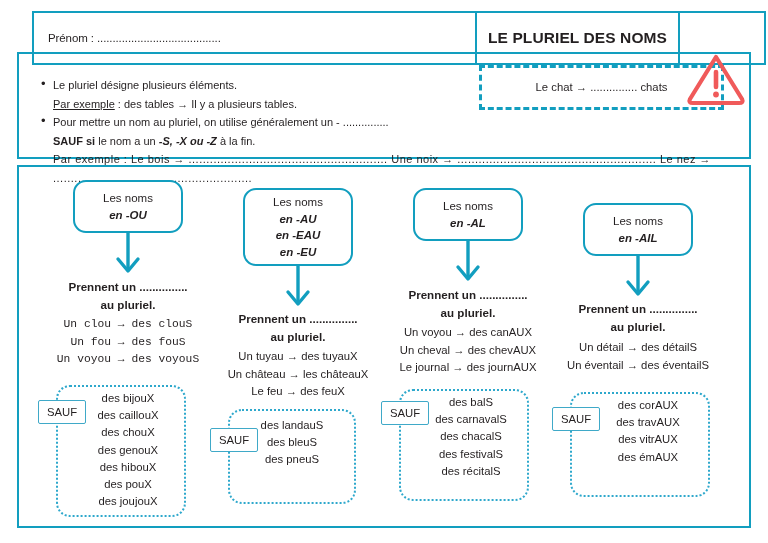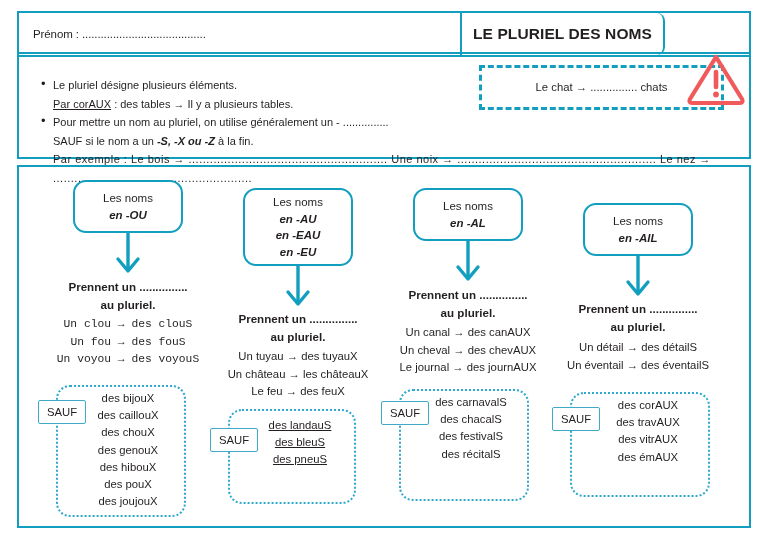--- a/index.html
+++ b/index.html
@@ -18,22 +18,22 @@
 
   #page {
     position: absolute;
     left: 0; top: 0;
     width: 768px; height: 543px;
   }
 
   
   .header-row {
     position: absolute;
-    left: 17px; top: 11px;
-    width: 734px; height: 46px;
+    left: 32px; top: 11px;
+    width: 734px; height: 54px;
     border: 2.5px solid #129EBF;
     box-sizing: border-box;
     display: flex;
     align-items: stretch;
     text-align: right;
   }
   .header-name {
     width: 443px;
     display: flex;
     align-items: center;
@@ -45,21 +45,20 @@
   }
   .header-title {
     flex: 1;
     display: flex;
     align-items: center;
     justify-content: center;
     border-right: 2.5px solid #129EBF;
     font-size: 15.5px;
     font-weight: bold;
     letter-spacing: 0.1px;
-    border-radius: 8px;
   }
   .header-blank {
     width: 84px;
   }
 
   
   .rule-box {
     position: absolute;
     left: 17px; top: 52px;
     width: 734px; height: 107px;
@@ -78,21 +77,21 @@
     padding-left: 16px;
   }
   .bullet-line::before {
     content: "\2022";
     position: absolute;
     left: 4px; top: -1px;
     font-size: 13px;
   }
   .sub-line { padding-left: 16px; }
   .u { text-decoration: underline; }
-  .b { font-weight: normal; }
+  .b { font-weight: bold; }
   .bi { font-weight: bold; font-style: italic; }
 
   
   .callout {
     position: absolute;
     left: 460px; top: 11px;
     width: 245px; height: 45px;
     border: 3px dashed #129EBF;
     box-sizing: border-box;
     display: flex;
@@ -193,21 +192,21 @@
     </div>
     <div class="header-blank"></div>
   </div>
 
   <div class="rule-box">
     <div class="rule-list">
       <div class="bullet-line">
         <span>Le pluriel désigne plusieurs éléments.</span>
       </div>
       <div class="sub-line">
-        <span class="u">Par corAUX</span><span> : des tables → Il y a plusieurs tables.</span>
+        <span class="u">Par exemple</span><span> : des tables → Il y a plusieurs tables.</span>
       </div>
       <div class="bullet-line">
         <span>Pour mettre un nom au pluriel, on utilise généralement un - ...............</span>
       </div>
       <div class="sub-line">
         <span class="b">SAUF si</span><span> le nom a un </span><span class="bi">-S, -X ou -Z</span><span> à la fin.</span>
       </div>
       <div class="sub-line dots">
         <span>Par exemple : Le bois → ........................................................ Une noix → ........................................................ Le nez → ........................................................</span>
       </div>
@@ -276,50 +275,51 @@
     </div>
     <div class="examples" style="left:208px; top:348px; width:180px;">
       <div>Un tuyau → des tuyauX</div>
       <div>Un château → les châteauX</div>
       <div>Le feu → des feuX</div>
     </div>
     <div class="sauf-zone" style="left:228px; top:409px; width:128px; height:95px;"></div>
     <div class="sauf-tag" style="left:210px; top:428px; width:48px; height:24px;">
       <span>SAUF</span>
     </div>
-    <div class="sauf-list" style="left:248px; top:417px; width:104px;text-decoration:underline;">
+    <div class="sauf-list" style="left:240px; top:417px; width:104px;">
       <div>des landauS</div>
       <div>des bleuS</div>
       <div>des pneuS</div>
     </div>
   </div>
 
   <div class="col">
     <div class="head-box" style="left:413px; top:188px; width:110px; height:53px;">
       <span>Les noms</span>
       <span class="bi">en -AL</span>
     </div>
     <svg class="arrow" style="left:450px; top:241px; width:40px; height:42px;" viewBox="0 0 40 42">
       <line x1="18" y1="0" x2="18" y2="36" stroke="#129EBF" stroke-width="3.4"></line>
       <path d="M8 26 L18 38 L28 26" fill="none" stroke="#129EBF" stroke-width="3.4" stroke-linecap="round" stroke-linejoin="round"></path>
     </svg>
     <div class="rule-title" style="left:378px; top:286px; width:180px;">
       <div>Prennent un ...............</div>
       <div>au pluriel.</div>
     </div>
     <div class="examples" style="left:378px; top:324px; width:180px;">
-      <div>Un canal → des canAUX</div>
+      <div>Un voyou → des canAUX</div>
       <div>Un cheval → des chevAUX</div>
       <div>Le journal → des journAUX</div>
     </div>
     <div class="sauf-zone" style="left:399px; top:389px; width:130px; height:112px;"></div>
     <div class="sauf-tag" style="left:381px; top:401px; width:48px; height:24px;">
       <span>SAUF</span>
     </div>
     <div class="sauf-list" style="left:419px; top:394px; width:104px;">
+      <div>des balS</div>
       <div>des carnavalS</div>
       <div>des chacalS</div>
       <div>des festivalS</div>
       <div>des récitalS</div>
     </div>
   </div>
 
   <div class="col">
     <div class="head-box" style="left:583px; top:203px; width:110px; height:53px;">
       <span>Les noms</span>

